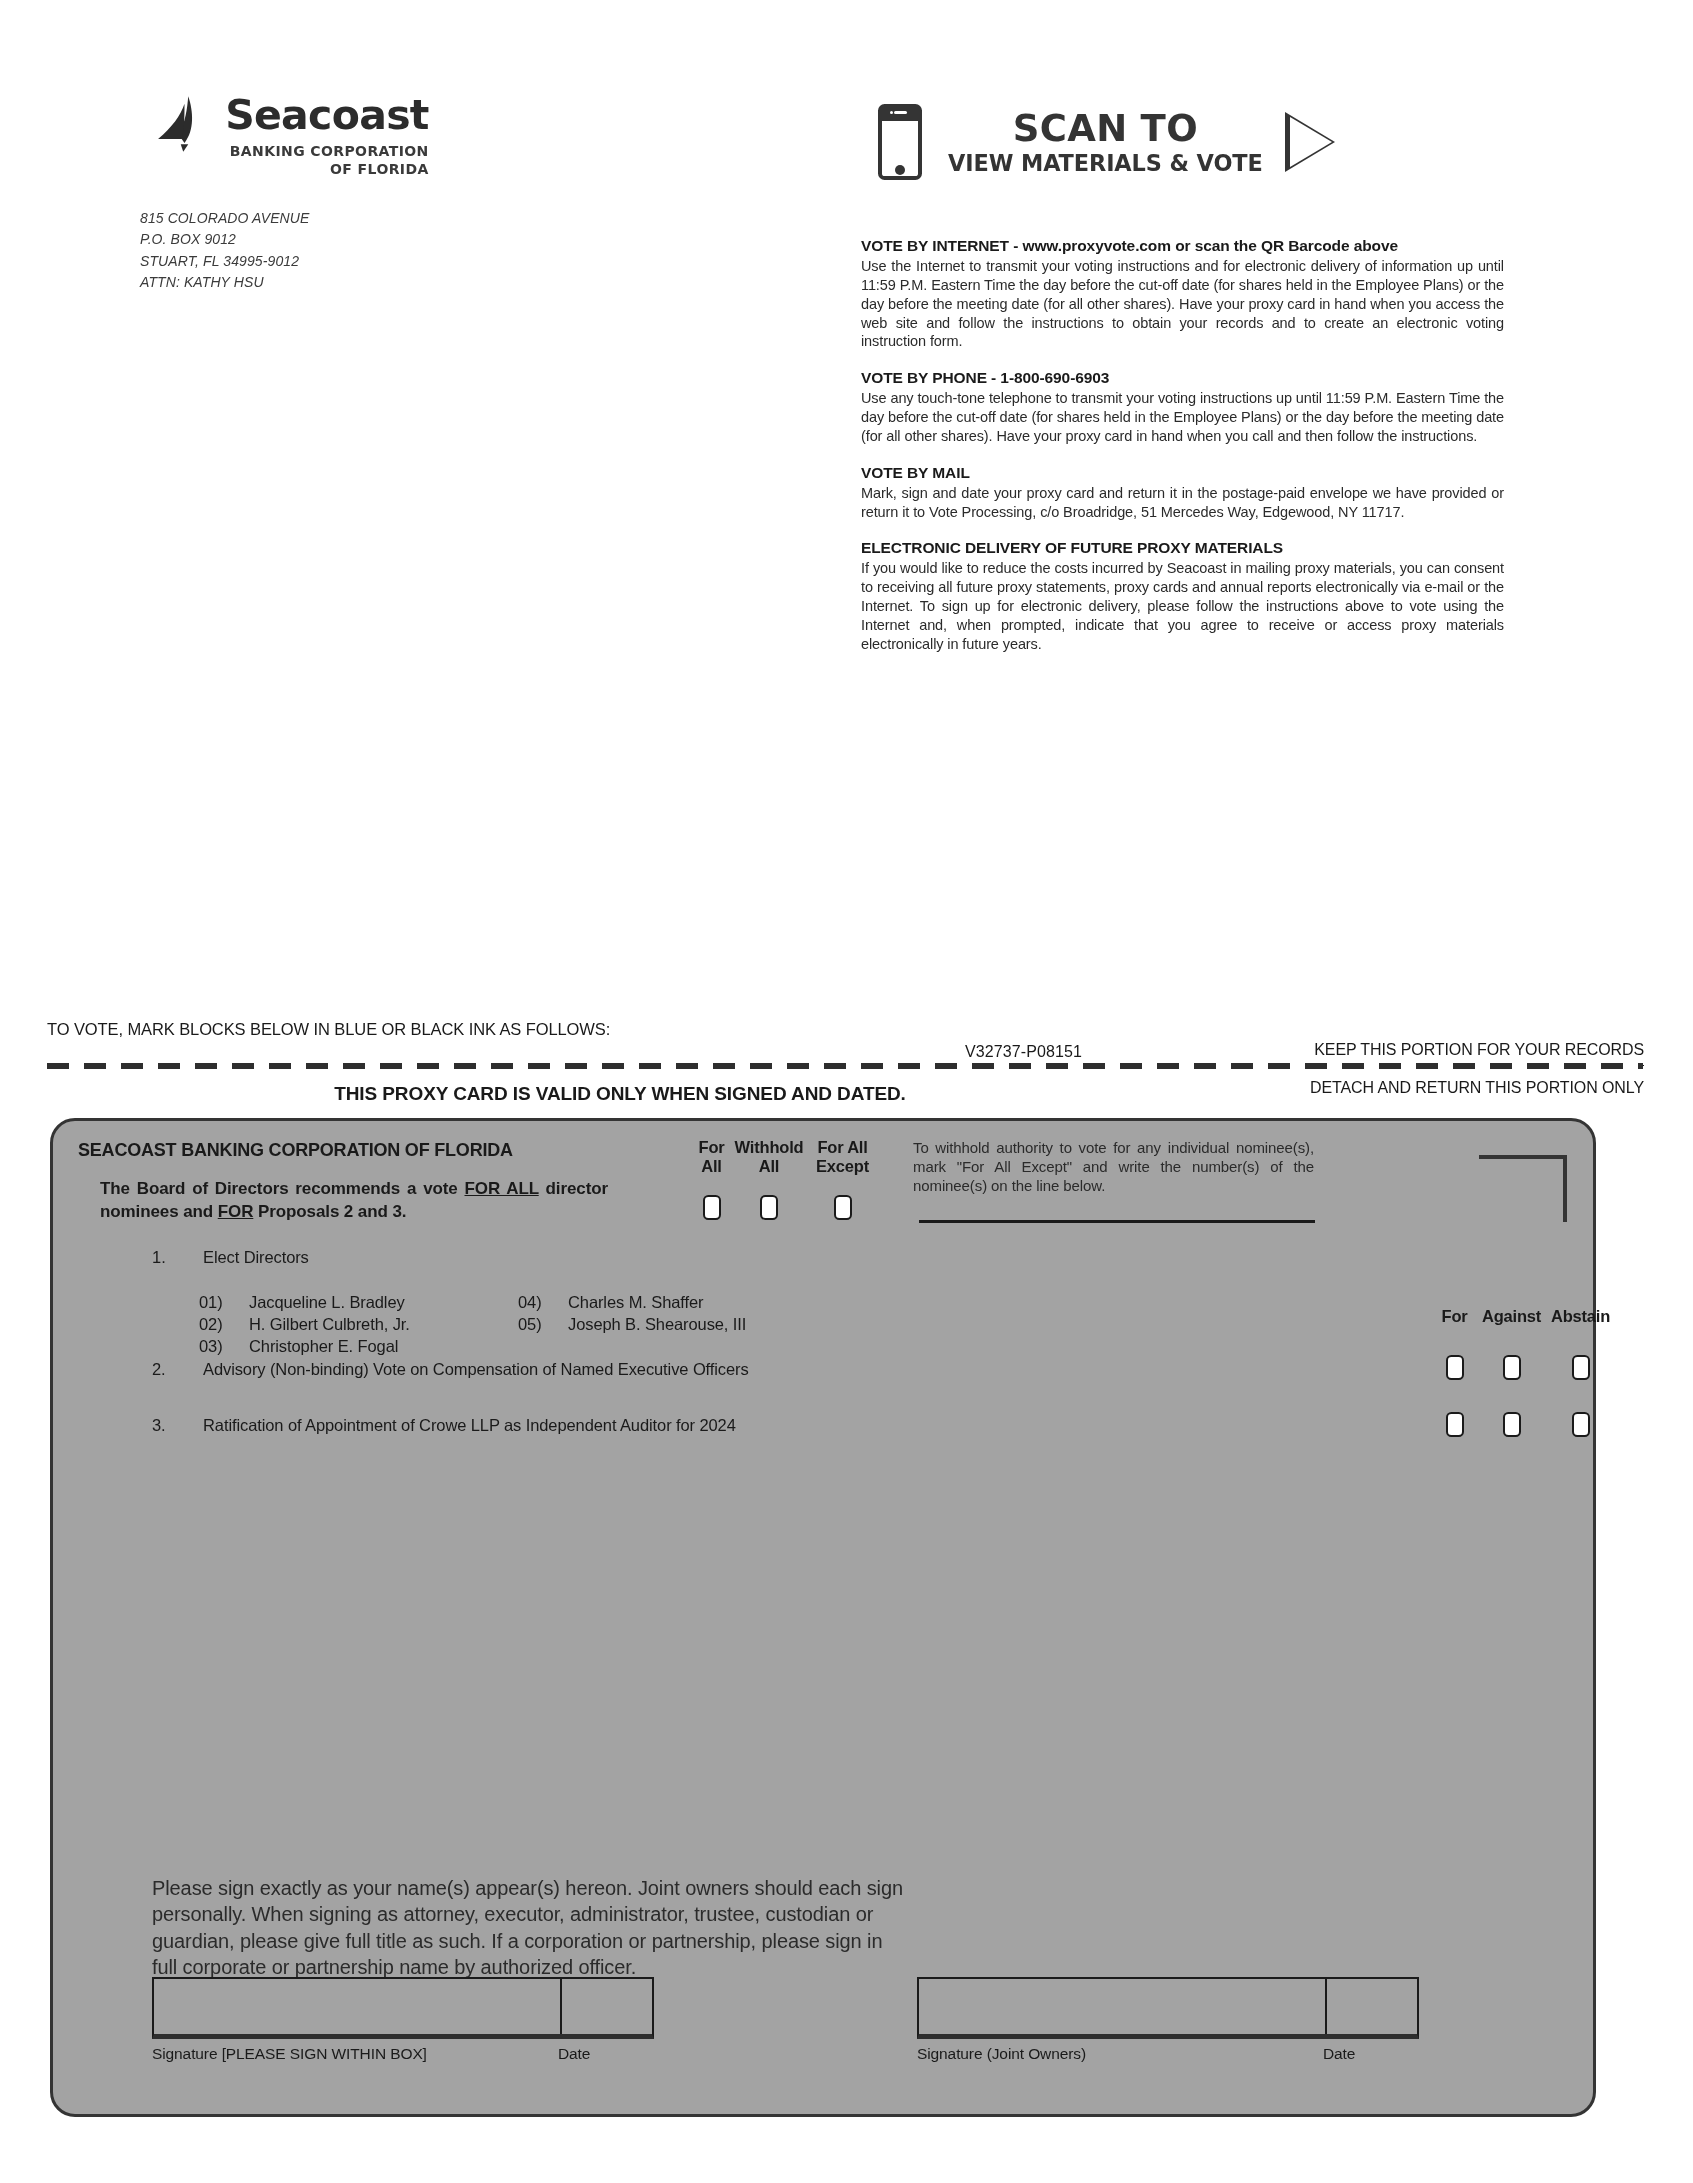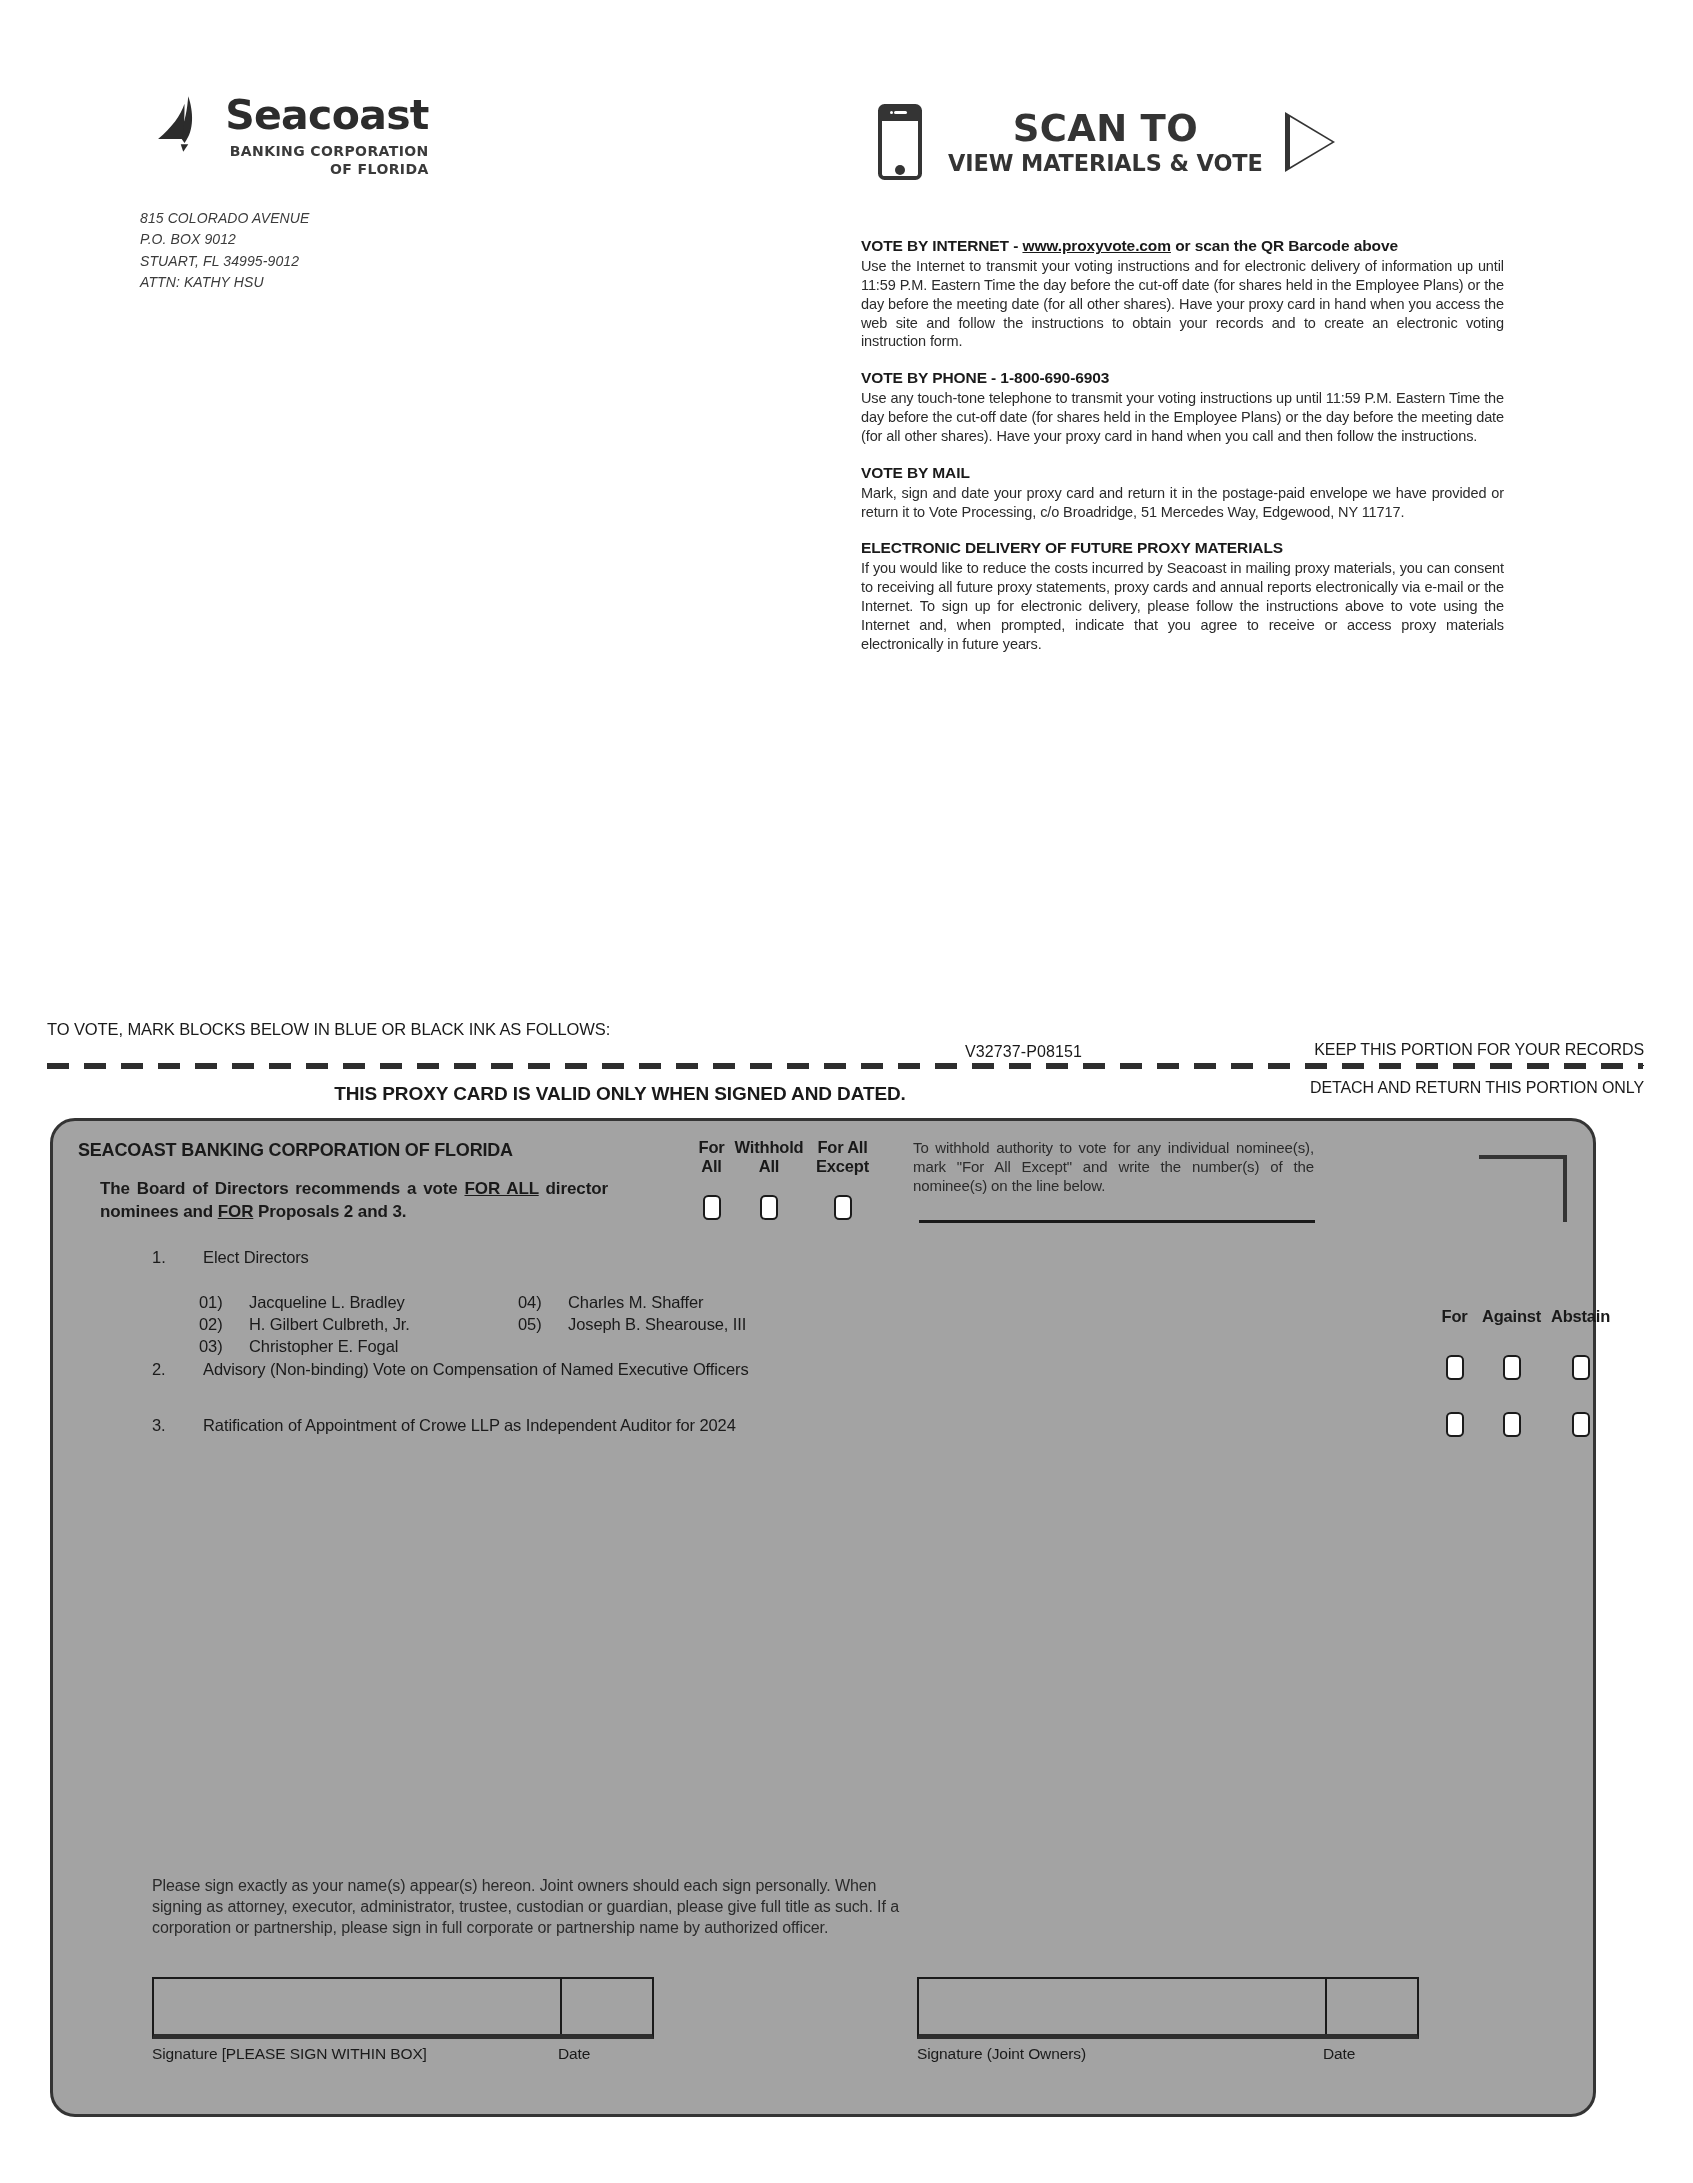--- a/index.html
+++ b/index.html
@@ -184,21 +184,20 @@
   }
   .inst-head {
     font-size: 15.5px;
     font-weight: bold;
     color: #1a1a1a;
     letter-spacing: -0.1px;
     margin-bottom: 2px;
     font-family: "Liberation Sans", sans-serif;
   }
   .inst-head .url {
-    text-decoration: underline;
     text-align: right;
   }
   .inst-body {
     font-size: 14.5px;
     line-height: 1.30;
     text-align: justify;
     color: #2b2b2b;
     letter-spacing: -0.1px;
   }
   .inst-group { margin-bottom: 18px; }
@@ -440,21 +439,21 @@
     font-size: 16.5px;
     color: #1a1a1a;
     letter-spacing: -0.1px;
   }
 
   .sign-note {
     position: absolute;
     left: 99px;
     top: 754px;
     width: 760px;
-    font-size: 16px;
+    font-size: 20px;
     line-height: 1.32;
     color: #2b2b2b;
     letter-spacing: -0.1px;
   }
 
   .sigbox {
     position: absolute;
     border: 2px solid #1a1a1a;
     box-sizing: border-box;
     height: 62px;

